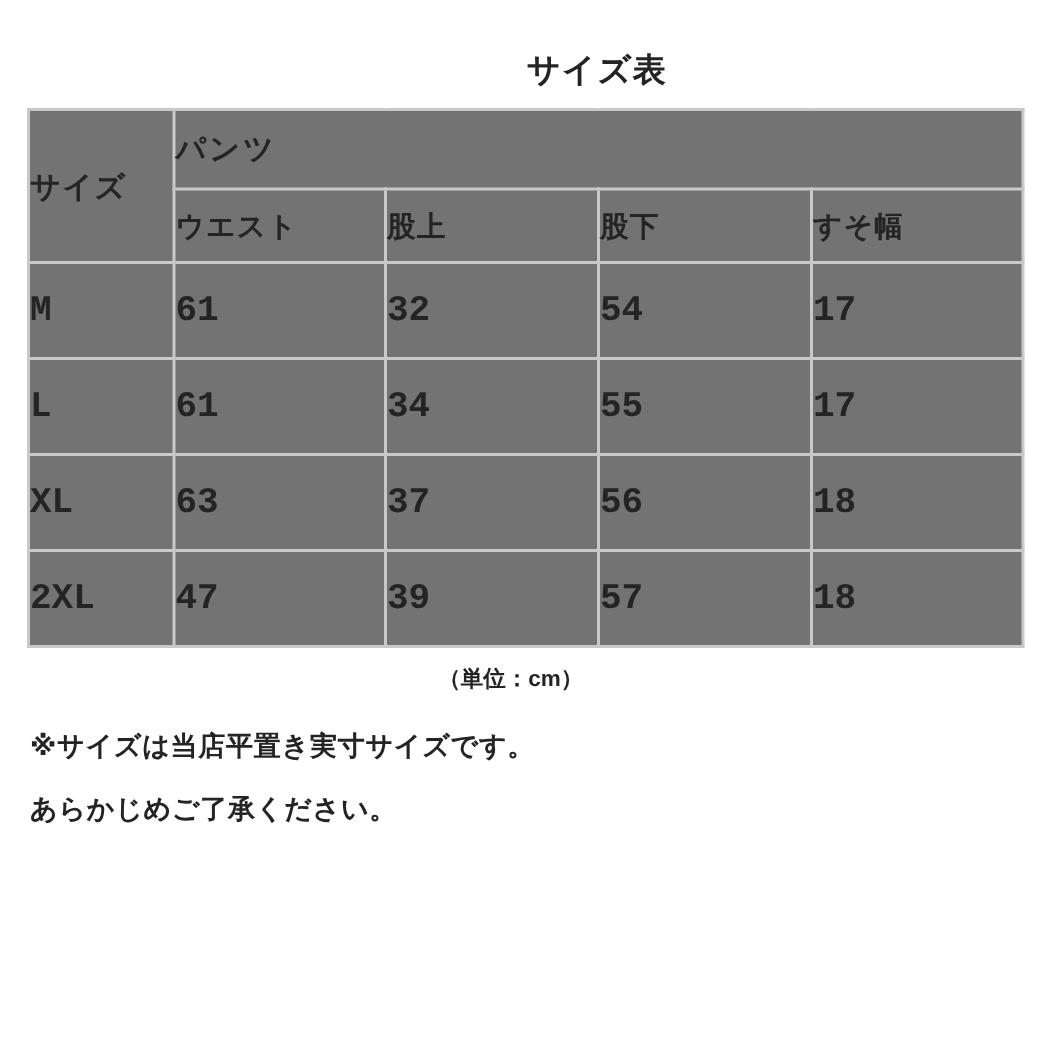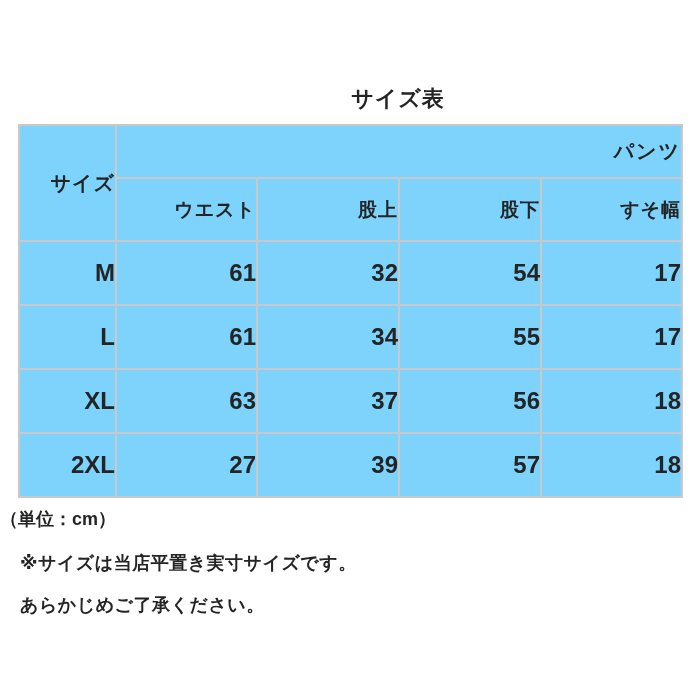--- a/index.html
+++ b/index.html
@@ -8,21 +8,21 @@
     background:#ffffff;
   }
   body{
     width:700px;
     height:700px;
     font-family:"Liberation Sans","DejaVu Sans",sans-serif;
     color:#242424;
     overflow:hidden;
   }
   .page{
-    padding-top:84px;
+    padding-top:32px;
     box-sizing:border-box;
     width:700px;
     height:700px;
     background:#ffffff;
   }
   .chart-title{
     margin-left:115px;
     width:566px;
     text-align:center;
     font-size:22px;
@@ -32,38 +32,39 @@
   }
   table.size-table{
     border-collapse:collapse;
     table-layout:fixed;
     margin:10px 0 0 18px;
     width:663px;
   }
   .size-table th,
   .size-table td{
     border:2px solid #c9c9c9;
-    text-align:right;
+    text-align:left;
     vertical-align:middle;
     padding:0;
     font-weight:bold;
-    background:#7dd3fc;
+    background:#737373;
+    font-family:Liberation Mono, monospace;
   }
   .r-group{height:53px;}
-  .r-cols{height:63px;}
+  .r-cols{height:49px;}
   .r-data{height:64px;}
   .corner-header{font-size:20px;letter-spacing:1px;}
   .group-header{font-size:20px;letter-spacing:2px;}
   .col-header{font-size:19px;letter-spacing:1px;}
   .size-cell{font-size:24px;}
   .value-cell{font-size:24px;}
   .unit-note{
     margin:6px 19px 0 0;
-    text-align:left;
-    font-size:18px;
+    text-align:center;
+    font-size:15px;
     font-weight:bold;
     line-height:30px;
   }
   .footnotes{
     margin:8px 0 0 20px;
   }
   .footnote-line{
     font-size:18px;
     font-weight:bold;
     line-height:42px;
@@ -117,21 +118,21 @@
       <tr class="r-data">
         <th class="size-cell">XL</th>
         <td class="value-cell">63</td>
         <td class="value-cell">37</td>
         <td class="value-cell">56</td>
         <td class="value-cell">18</td>
       </tr>
 
       <tr class="r-data">
         <th class="size-cell">2XL</th>
-        <td class="value-cell">27</td>
+        <td class="value-cell">47</td>
         <td class="value-cell">39</td>
         <td class="value-cell">57</td>
         <td class="value-cell">18</td>
       </tr>
     </tbody>
   </table>
 
   <div class="unit-note">（単位：cm）</div>
 
   <div class="footnotes">

